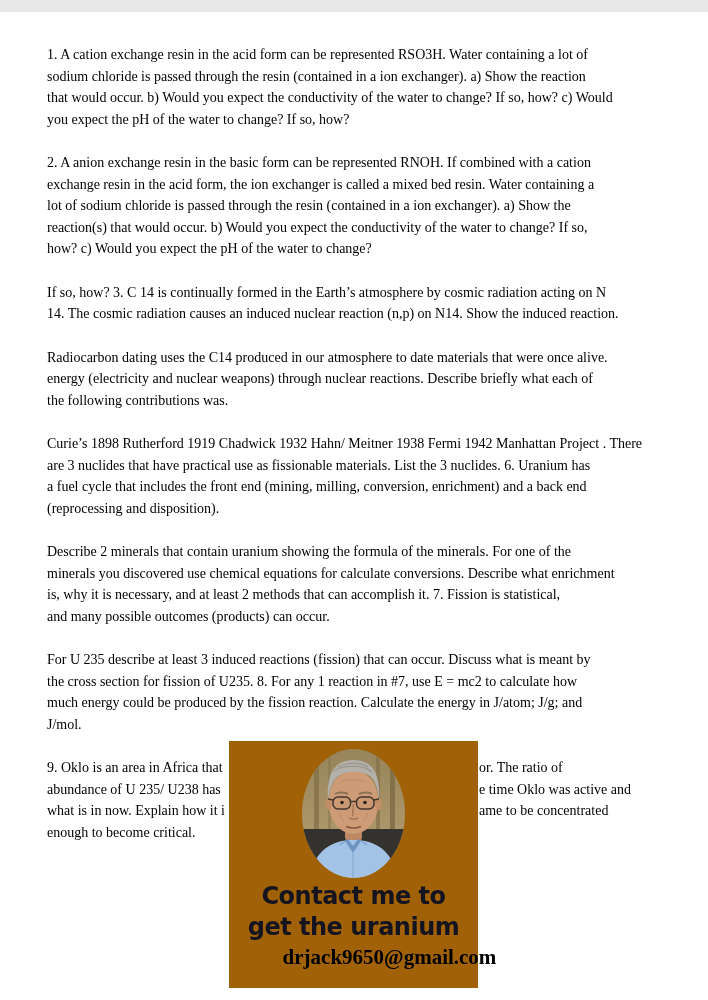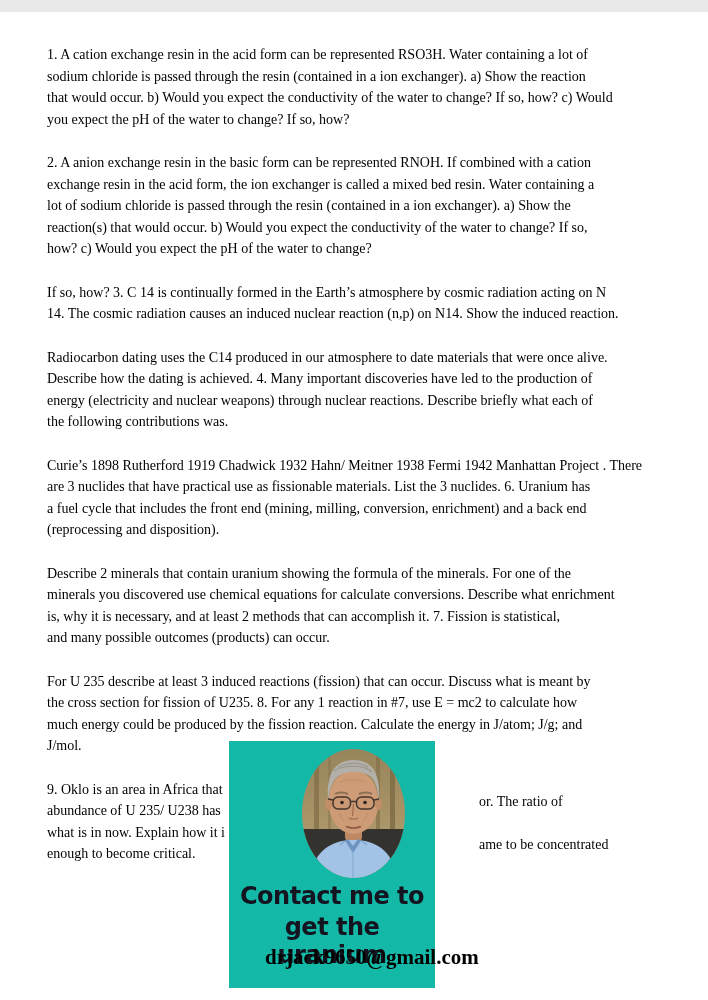--- a/index.html
+++ b/index.html
@@ -21,29 +21,29 @@
   }
   .para{margin:0 0 22px 0;}
   .line{
     position:relative;
     height:21.5px;
     line-height:21.5px;
     white-space:nowrap;
   }
   .right-frag{
     position:absolute;
-    left:432px;top:12px;
+    left:432px;top:0;
     white-space:nowrap;
     font-family:Liberation Serif, serif;
   }
   .overlay{
     position:absolute;
     left:229px;top:729px;
-    width:206px;height:247px;
-    background:#14b8a6;
+    width:249px;height:247px;
+    background:#a16207;
     z-index:5;
   }
   .avatar{
     position:absolute;
     left:73px;top:8px;
     width:103px;height:129px;
   }
   .ctitle{
     position:absolute;
     left:0;width:100%;
@@ -85,21 +85,20 @@
         <div class="line">lot of sodium chloride is passed through the resin (contained in a ion exchanger). a) Show the</div>
         <div class="line">reaction(s) that would occur. b) Would you expect the conductivity of the water to change? If so,</div>
         <div class="line">how? c) Would you expect the pH of the water to change?</div>
       </div>
       <div class="para">
         <div class="line">If so, how? 3. C 14 is continually formed in the Earth’s atmosphere by cosmic radiation acting on N</div>
         <div class="line">14. The cosmic radiation causes an induced nuclear reaction (n,p) on N14. Show the induced reaction.</div>
       </div>
       <div class="para">
         <div class="line">Radiocarbon dating uses the C14 produced in our atmosphere to date materials that were once alive.</div>
-        <div class="line">Describe how the dating is achieved. 4. Many important discoveries have led to the production of</div>
         <div class="line">energy (electricity and nuclear weapons) through nuclear reactions. Describe briefly what each of</div>
         <div class="line">the following contributions was.</div>
       </div>
       <div class="para">
         <div class="line">Curie’s 1898 Rutherford 1919 Chadwick 1932 Hahn/ Meitner 1938 Fermi 1942 Manhattan Project . There</div>
         <div class="line">are 3 nuclides that have practical use as fissionable materials. List the 3 nuclides. 6. Uranium has</div>
         <div class="line">a fuel cycle that includes the front end (mining, milling, conversion, enrichment) and a back end</div>
         <div class="line">(reprocessing and disposition).</div>
       </div>
       <div class="para">
@@ -109,21 +108,21 @@
         <div class="line">and many possible outcomes (products) can occur.</div>
       </div>
       <div class="para">
         <div class="line">For U 235 describe at least 3 induced reactions (fission) that can occur. Discuss what is meant by</div>
         <div class="line">the cross section for fission of U235. 8. For any 1 reaction in #7, use E = mc2 to calculate how</div>
         <div class="line">much energy could be produced by the fission reaction. Calculate the energy in J/atom; J/g; and</div>
         <div class="line">J/mol.</div>
       </div>
       <div class="para">
         <div class="line"><span>9. Oklo is an area in Africa that</span><span class="right-frag">or. The ratio of</span></div>
-        <div class="line"><span>abundance of U 235/ U238 has</span></div>
+        <div class="line"><span>abundance of U 235/ U238 has</span><span class="right-frag">e time Oklo was active and</span></div>
         <div class="line"><span>what is in now. Explain how it i</span><span class="right-frag">ame to be concentrated</span></div>
         <div class="line"><span>enough to become critical.</span></div>
       </div>
     </div>
 
   <div class="overlay">
 
     <svg class="avatar" viewBox="0 0 103 129">
       <defs>
         <clipPath id="ovalClip">

